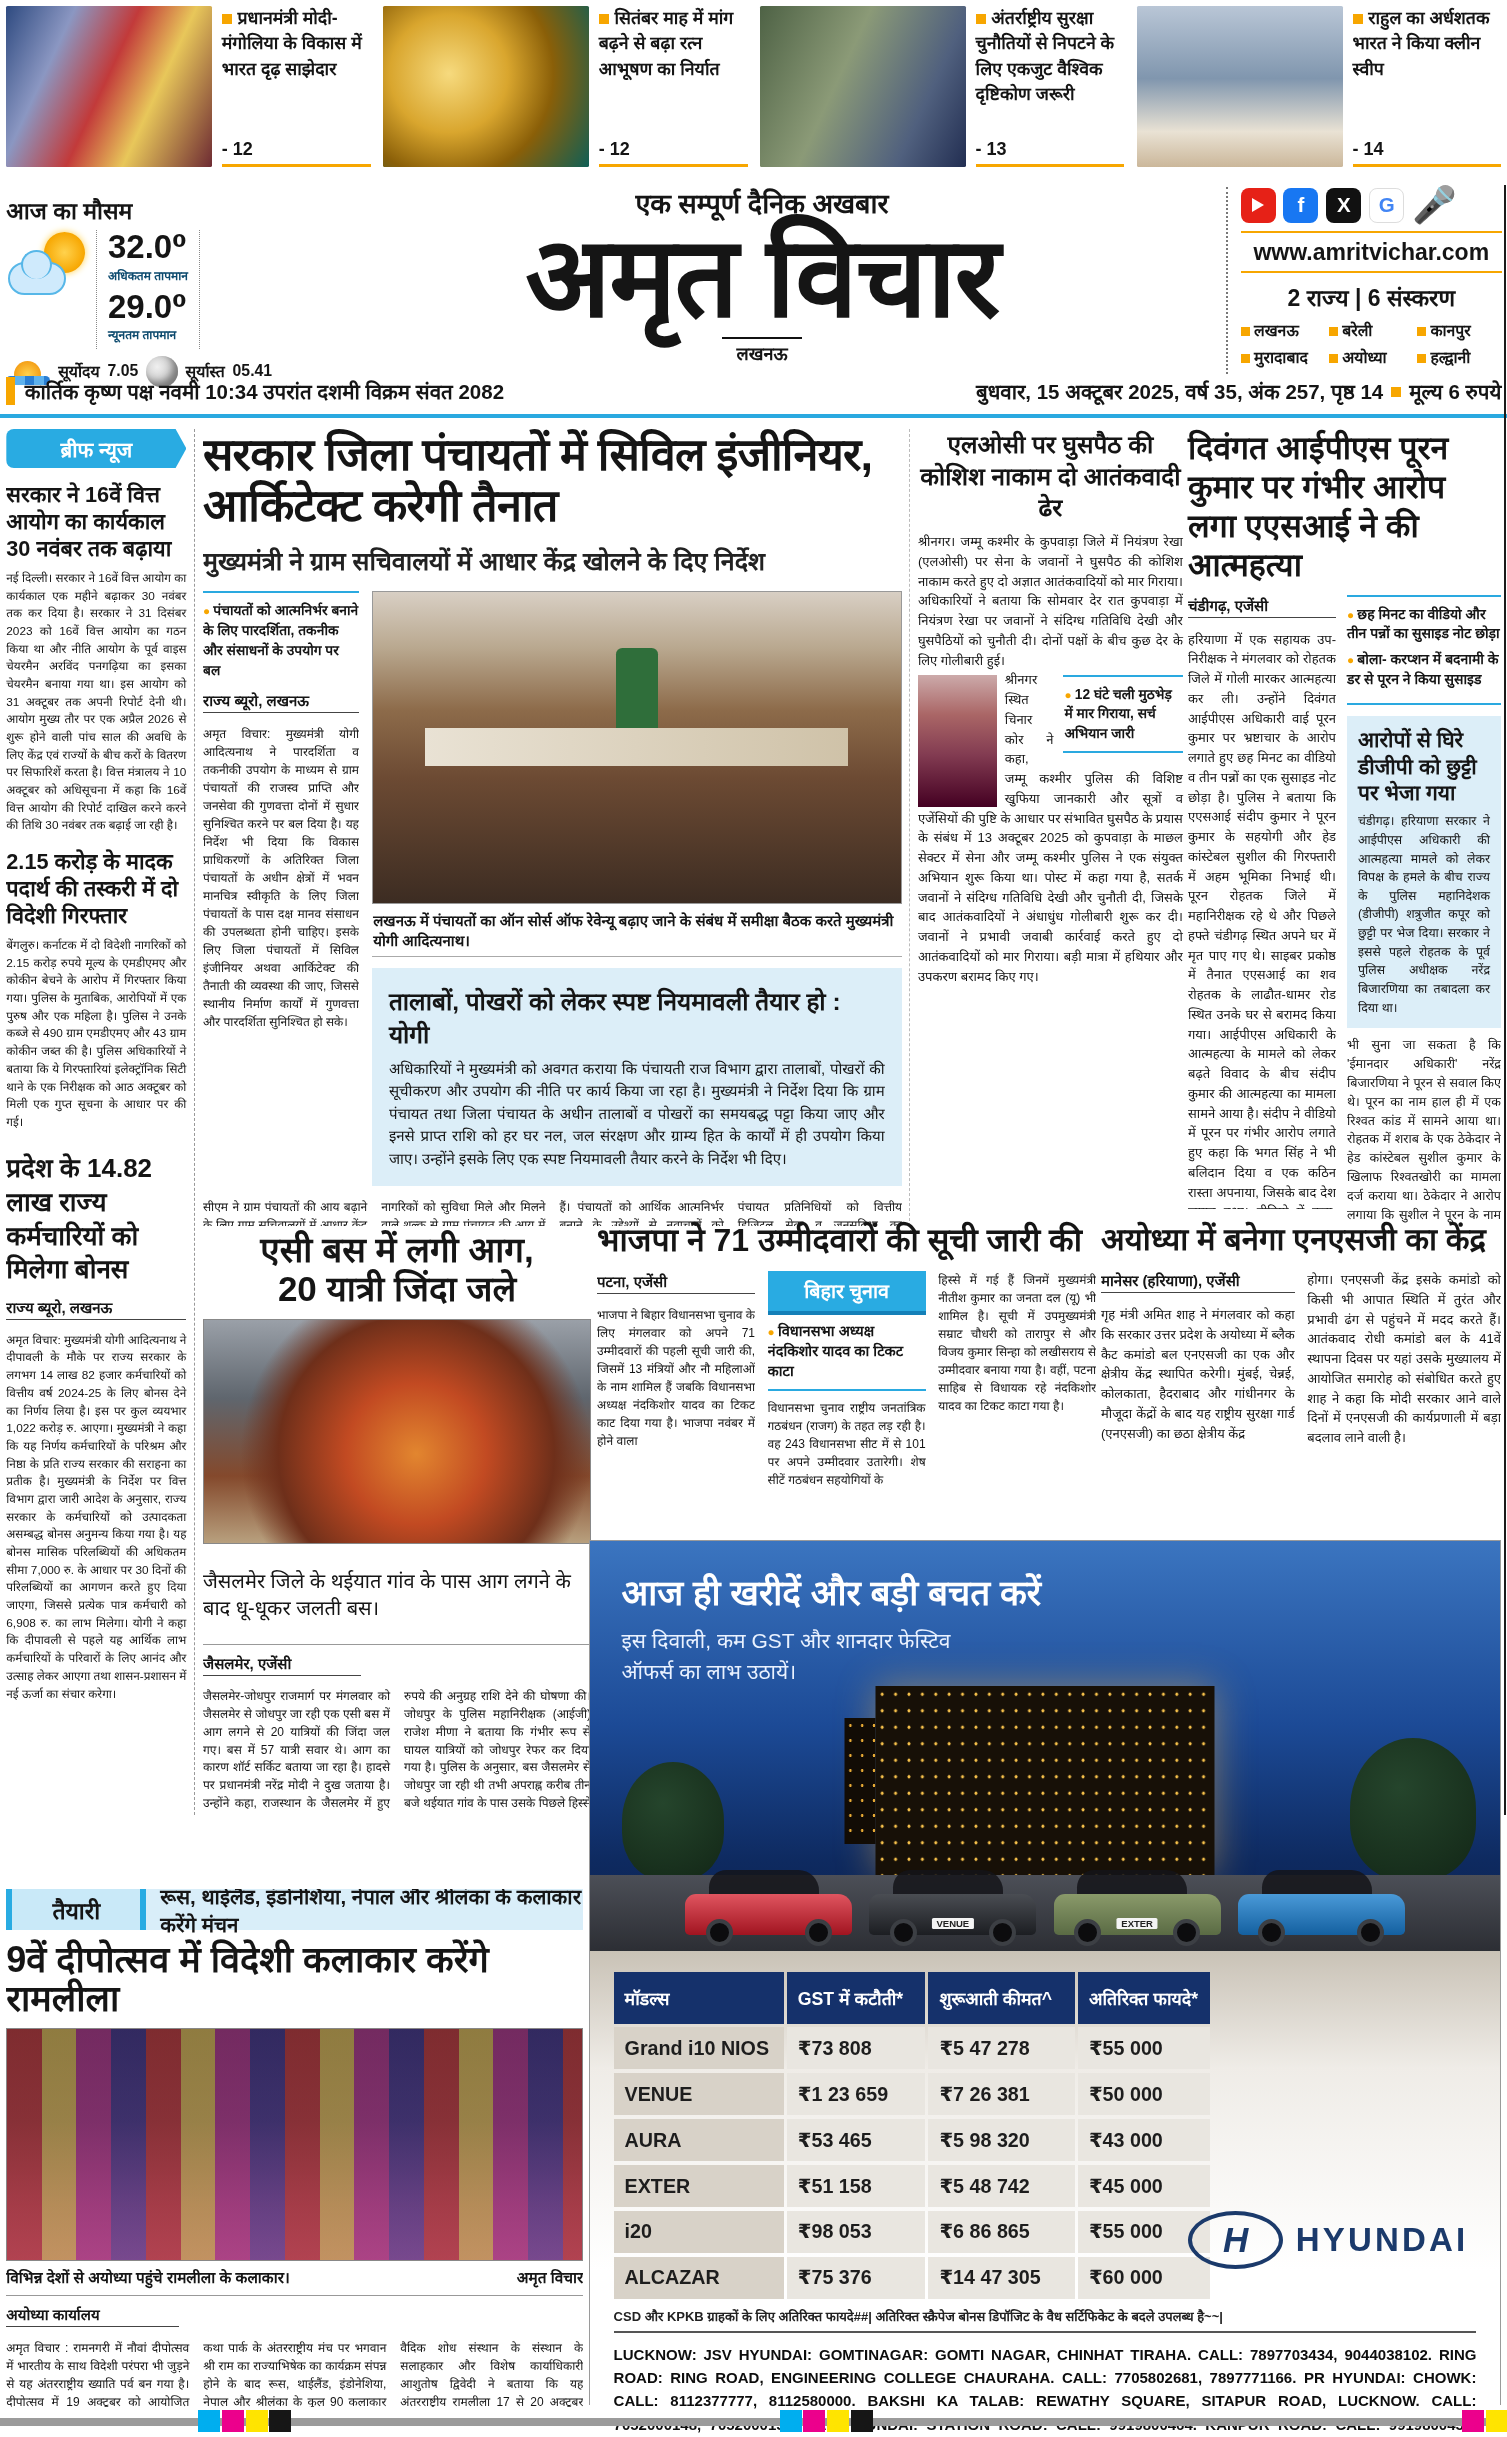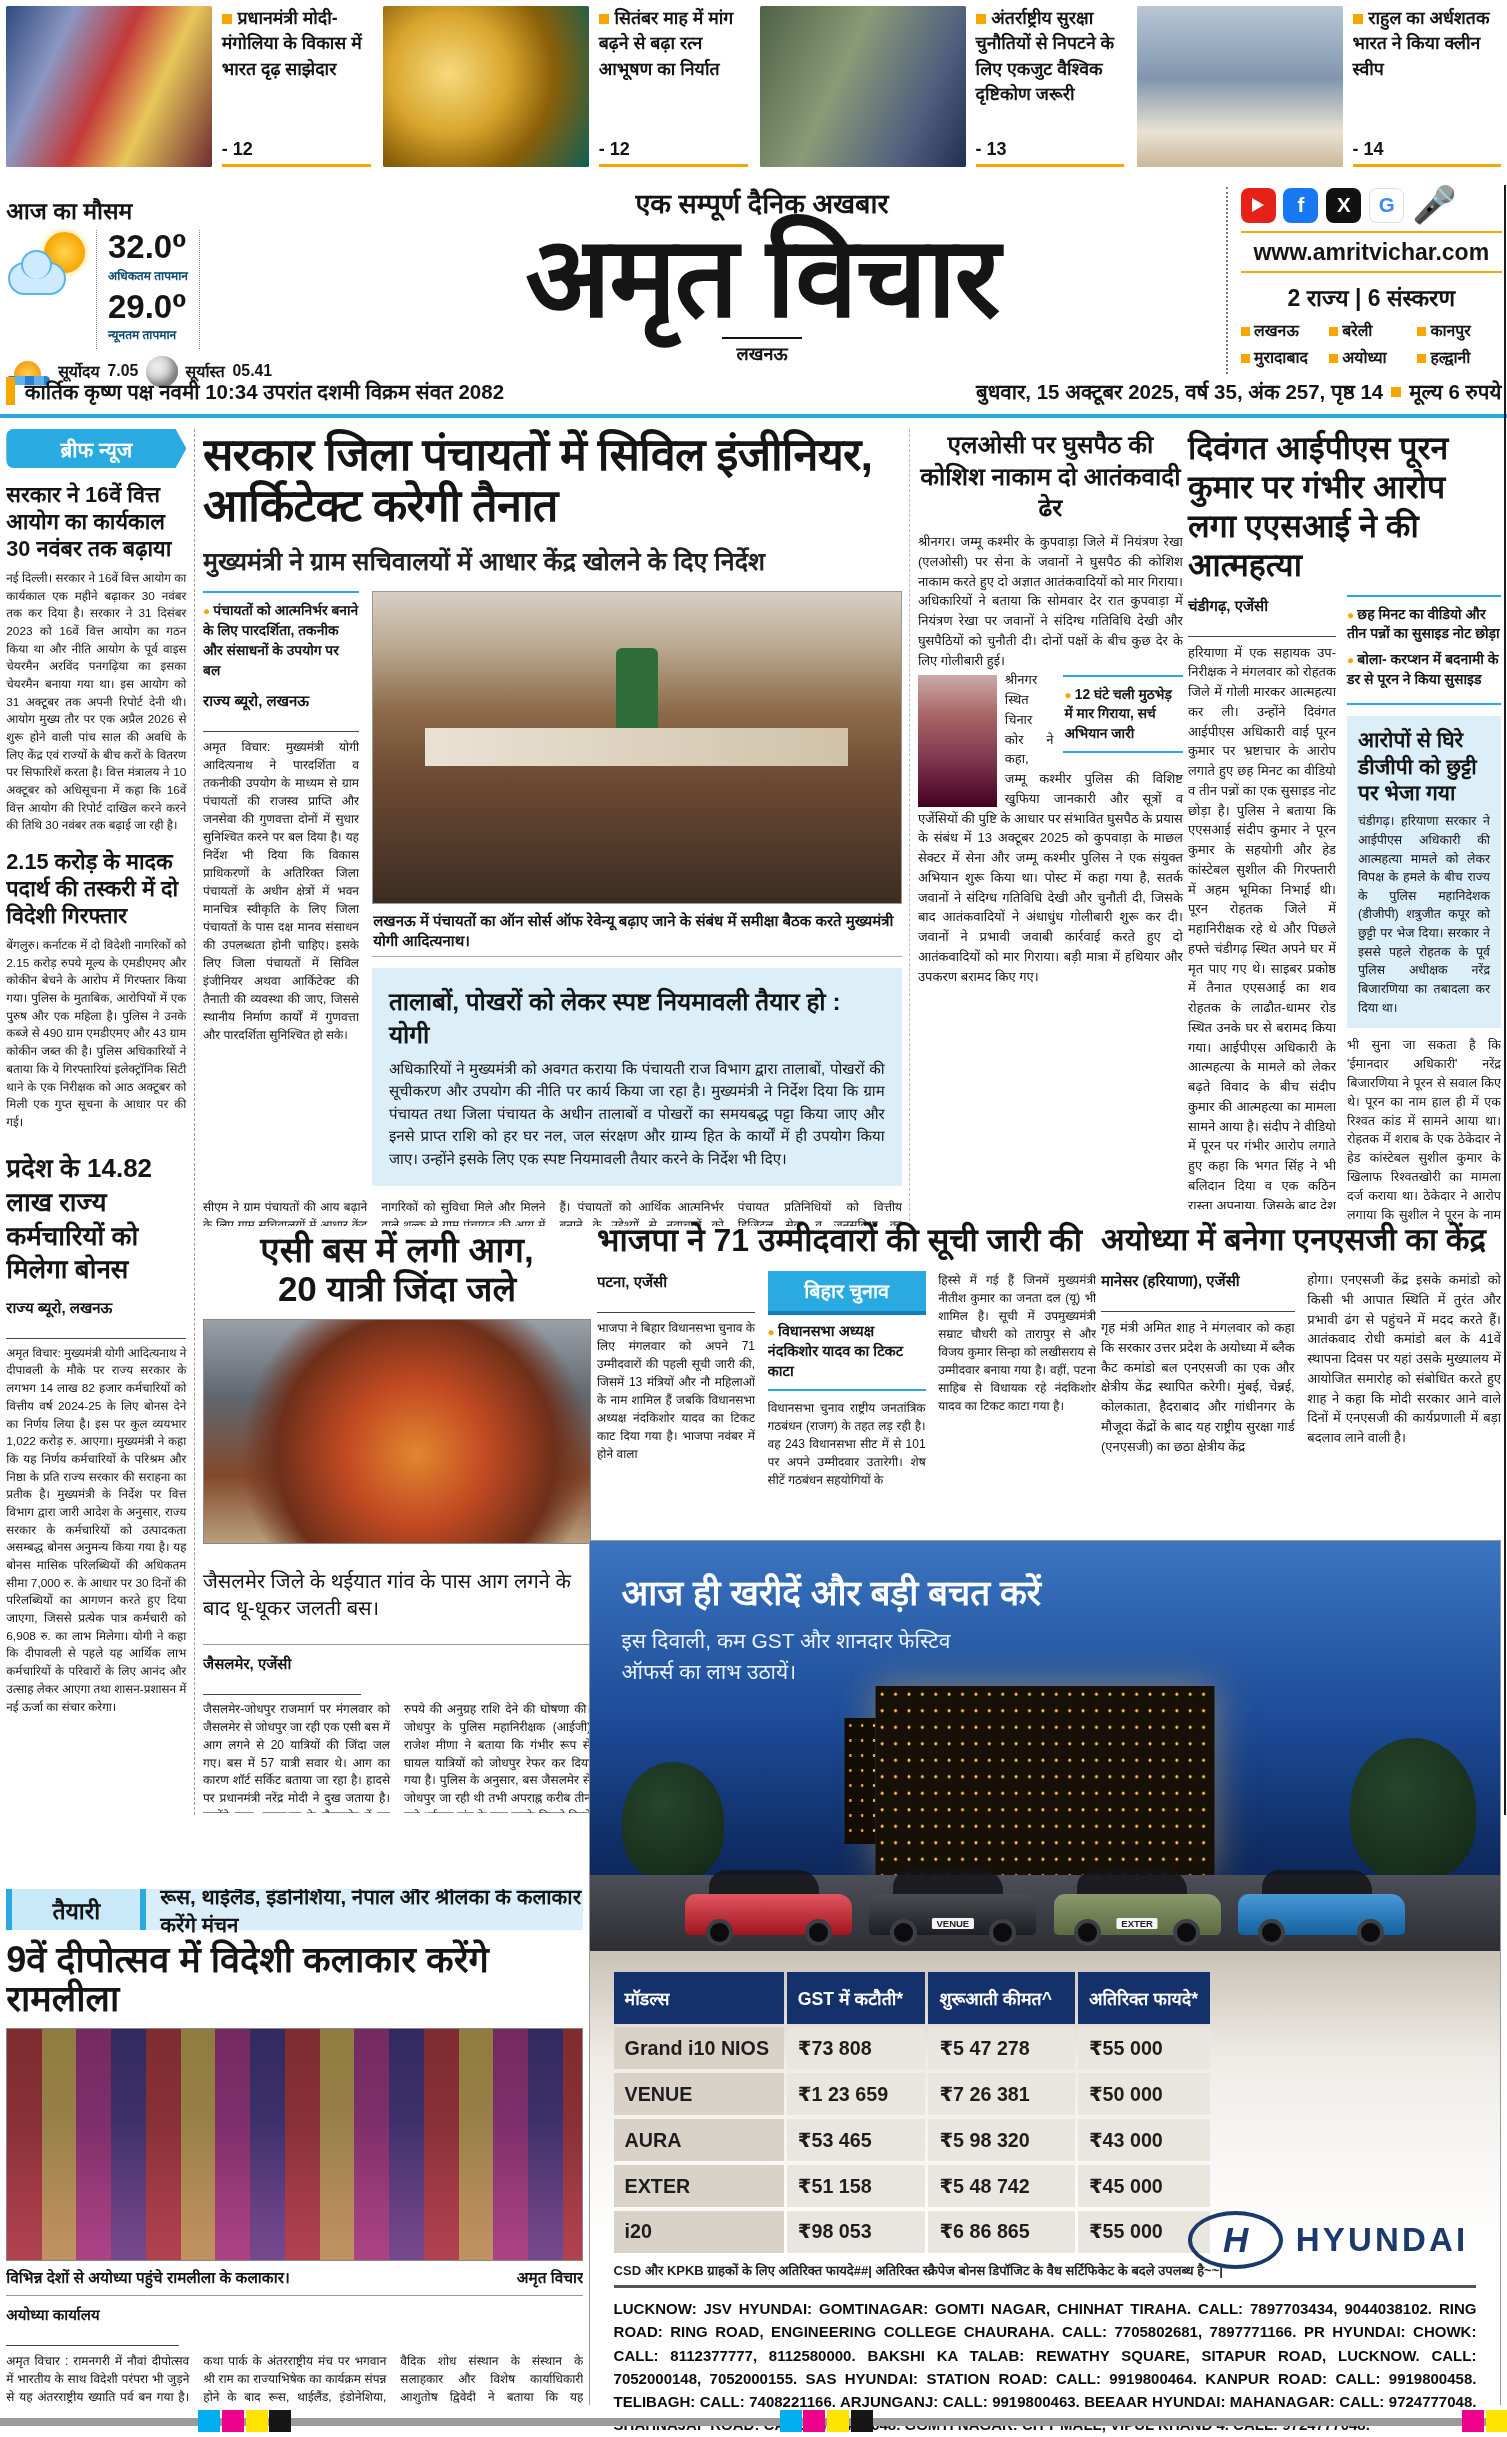--- a/index.html
+++ b/index.html
@@ -58,21 +58,21 @@
 #panchang .left{font-weight:700;font-size:20.5px;border-left:9.5px solid #F7A600;padding-left:9.5px}
 #panchang .right{font-weight:700;font-size:20.5px}
 #panchang .right .sq{display:inline-block;width:10.2px;height:10.2px;background:#F7A600;margin:0 7.9px 1.6px}
 #mast-rule{position:absolute;left:0;top:233px;width:1508px;height:3.9px;background:#2AA9E0}
 
 #left-rail{left:6.3px;top:429px;width:189px;height:1386px;padding-right:7.9px;border-right:1.6px dashed #999}
 .ribbon{background:#29ABE2;color:#fff;font-weight:700;font-size:20.5px;text-align:center;padding:5.5px 0;border-radius:7.9px 1.6px 1.6px 7.9px;clip-path:polygon(0 0,94% 0,100% 50%,94% 100%,0 100%)}
 .bhead{font-weight:800;font-size:21.7px;line-height:1.25;margin:12.6px 0 7.9px}
 .bbody{font-size:11.8px;line-height:1.5;text-align:justify}
 .rail-h2{font-weight:800;font-size:26px;line-height:1.3;margin:20.5px 0 9.5px}
-.byline{font-weight:700;font-size:15px;padding-bottom:21px;border-bottom:1.6px solid #444;margin-bottom:6px}
+.byline{font-weight:700;font-size:15px;padding-bottom:2px;border-bottom:1.6px solid #444;margin-bottom:12px}
 
 #lead{left:203px;top:429px;width:699px;height:797px}
 #lead h1{font-weight:800;font-size:45px;line-height:1.14;letter-spacing:-0.8px}
 #lead .sub{font-weight:700;font-size:25px;color:#222;margin-top:11px}
 .lead-grid{display:flex;gap:12.6px;margin-top:14px}
 .lead-left{width:156px;flex:0 0 156px;height:542px;overflow:hidden}
 .lead-left .cyanline{height:2.4px;background:#2AA9E0;margin-bottom:7.9px}
 .bullet-p{font-weight:700;font-size:13.8px;line-height:1.45}
 .dot{color:#F7A600;font-size:11.8px;margin-right:3.2px}
 .lead-left .byline{margin-top:9.5px}
@@ -437,20 +437,26 @@
           <div class="pcell v1">₹51 158</div>
           <div class="pcell v2">₹5 48 742</div>
           <div class="pcell v3">₹45 000</div>
         </div>
         <div class="prow">
           <div class="pcell model">i20</div>
           <div class="pcell v1">₹98 053</div>
           <div class="pcell v2">₹6 86 865</div>
           <div class="pcell v3">₹55 000</div>
         </div>
+        <div class="prow">
+          <div class="pcell model">ALCAZAR</div>
+          <div class="pcell v1">₹75 376</div>
+          <div class="pcell v2">₹14 47 305</div>
+          <div class="pcell v3">₹60 000</div>
+        </div>
       </div>
       <div class="hy-wrap">
         <div class="hy-oval">H</div>
         <div class="hy-name">HYUNDAI</div>
       </div>
       <div class="ad-note">CSD और KPKB ग्राहकों के लिए अतिरिक्त फायदे##| अतिरिक्त स्क्रैपेज बोनस डिपॉजिट के वैध सर्टिफिकेट के बदले उपलब्ध है~~|</div>
       <div class="ad-sep"></div>
       <div class="ad-dealers">LUCKNOW: JSV HYUNDAI: GOMTINAGAR: GOMTI NAGAR, CHINHAT TIRAHA. CALL: 7897703434, 9044038102. RING ROAD: RING ROAD, ENGINEERING COLLEGE CHAURAHA. CALL: 7705802681, 7897771166. PR HYUNDAI: CHOWK: CALL: 8112377777, 8112580000. BAKSHI KA TALAB: REWATHY SQUARE, SITAPUR ROAD, LUCKNOW. CALL: 7052000148, 7052000155. SAS HYUNDAI: STATION ROAD: CALL: 9919800464. KANPUR ROAD: CALL: 9919800458. TELIBAGH: CALL: 7408221166. ARJUNGANJ: CALL: 9919800463. BEEAAR HYUNDAI: MAHANAGAR: CALL: 9724777048. SHAHNAJAF ROAD: CALL: 9724777048. GOMTI NAGAR: CITY MALL, VIPUL KHAND 4. CALL: 9724777048.</div>
 
     </div>

